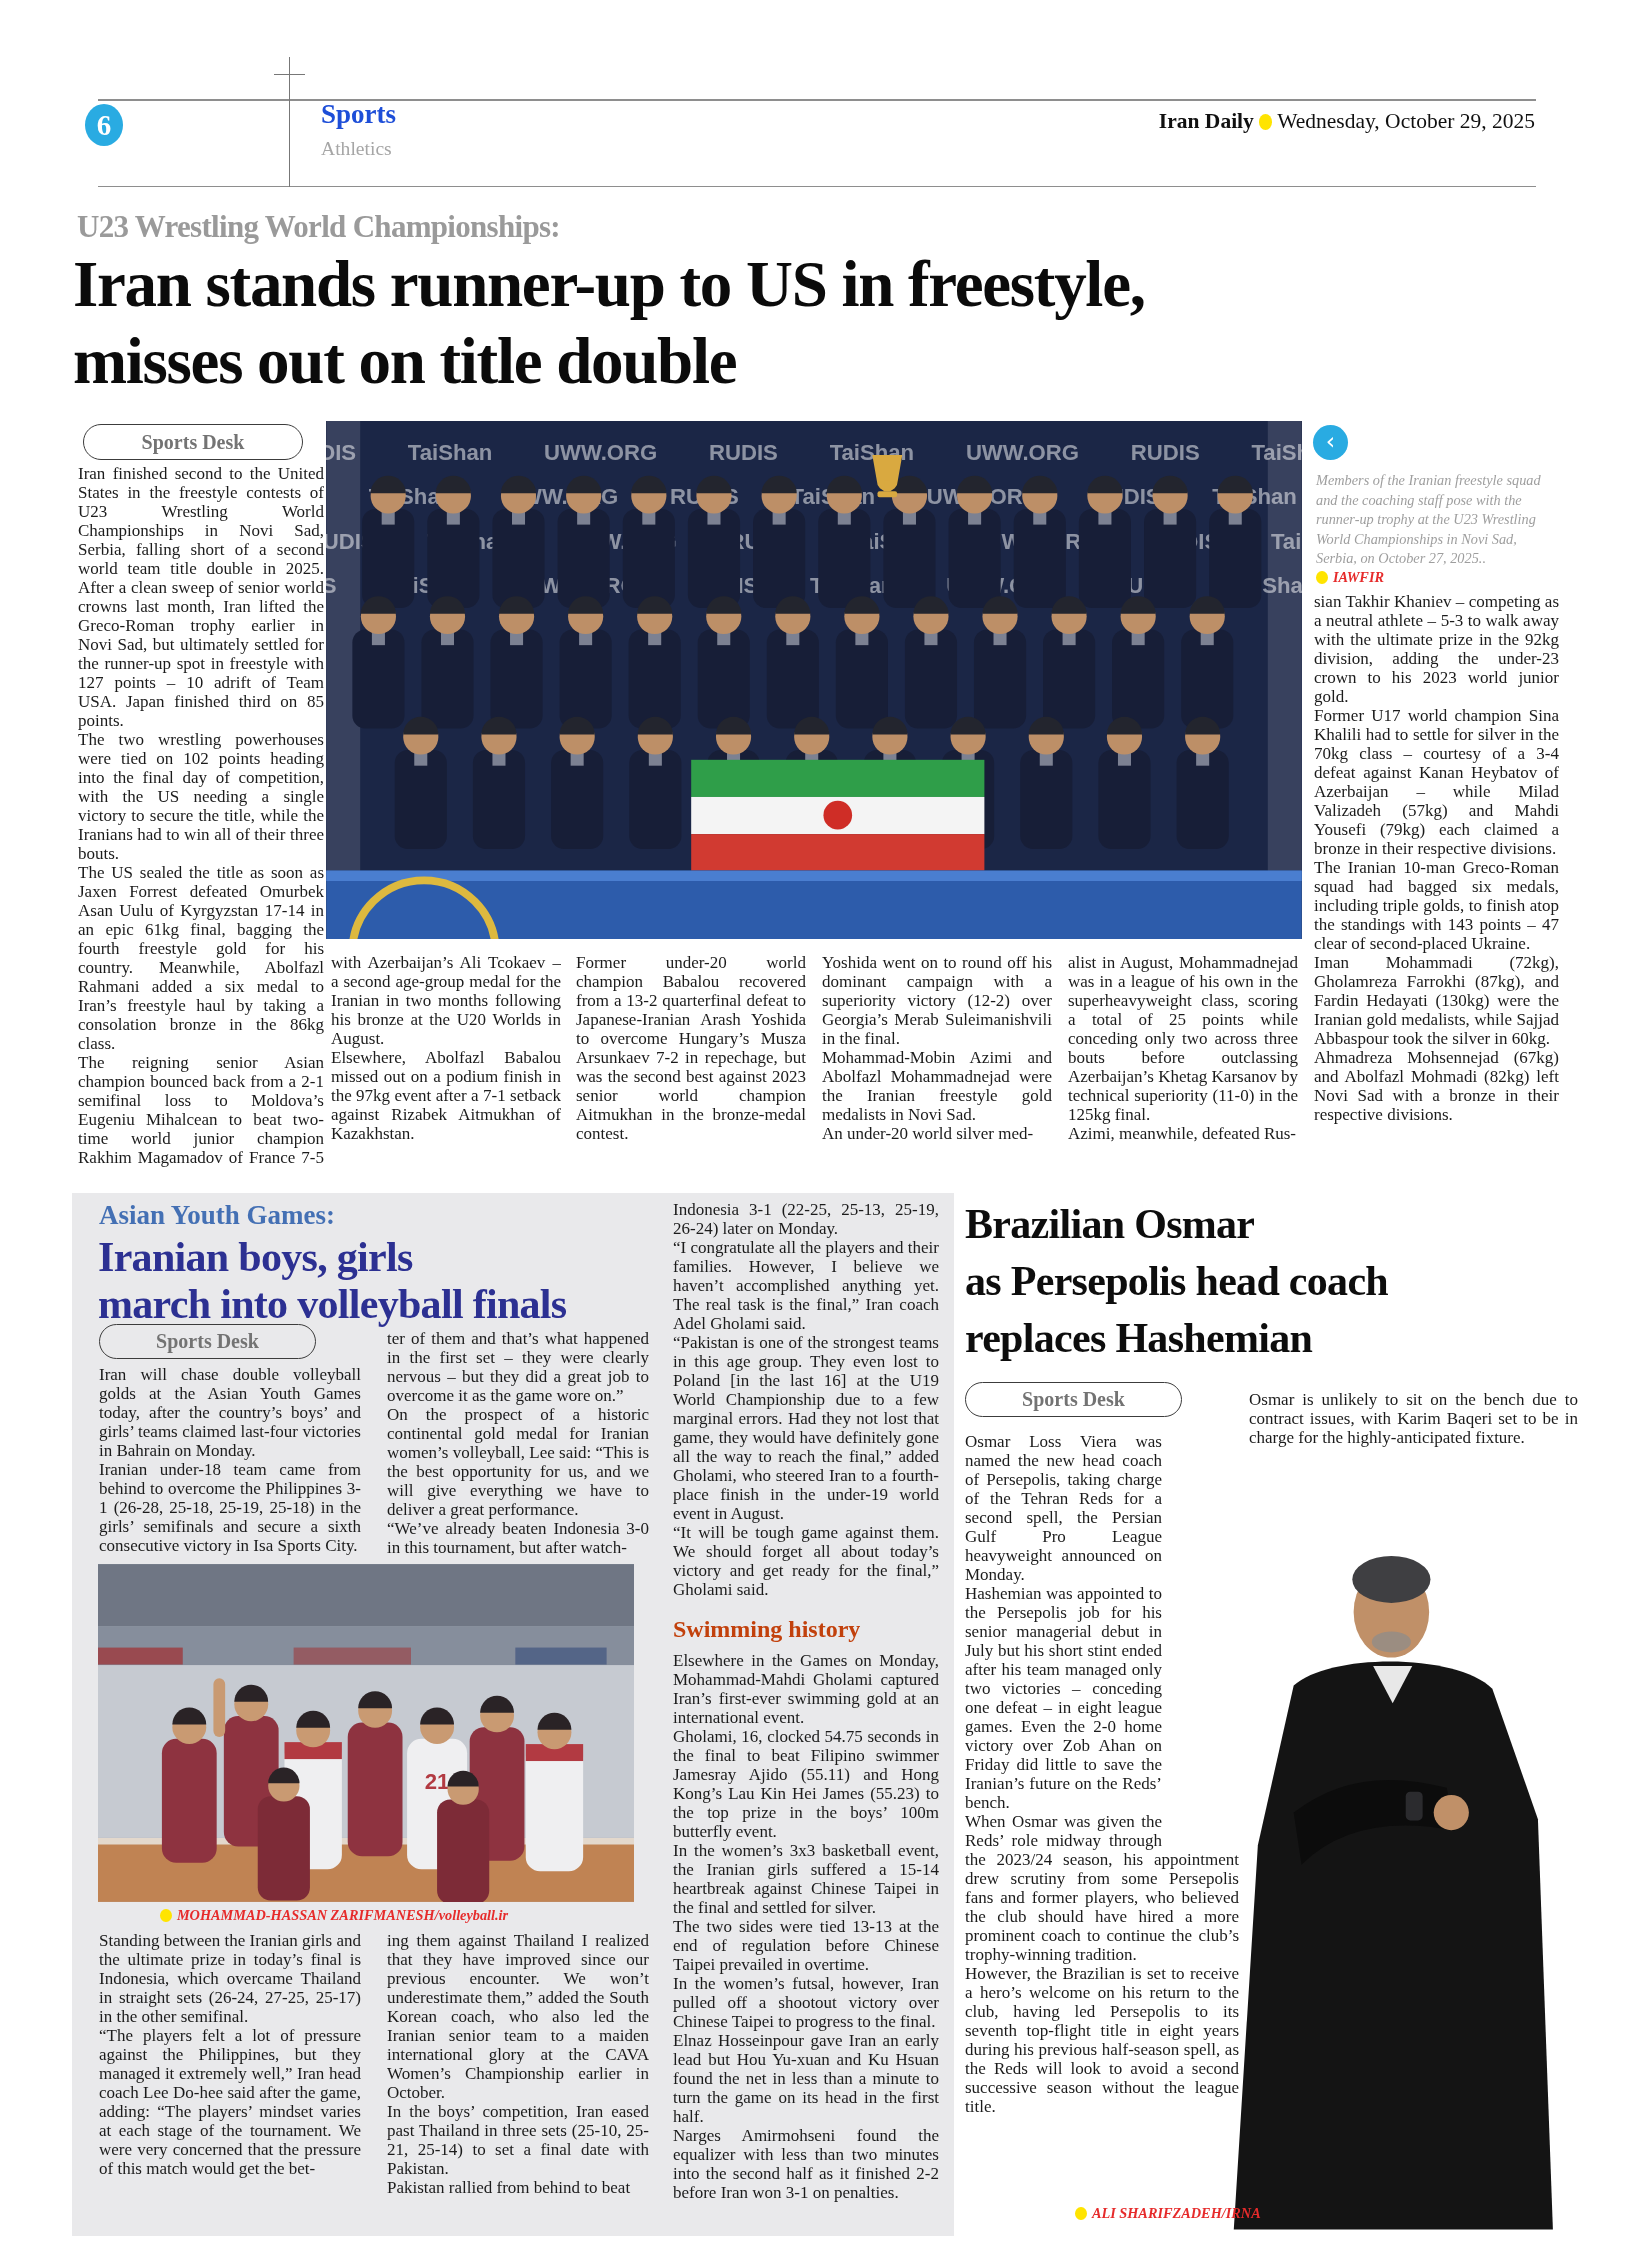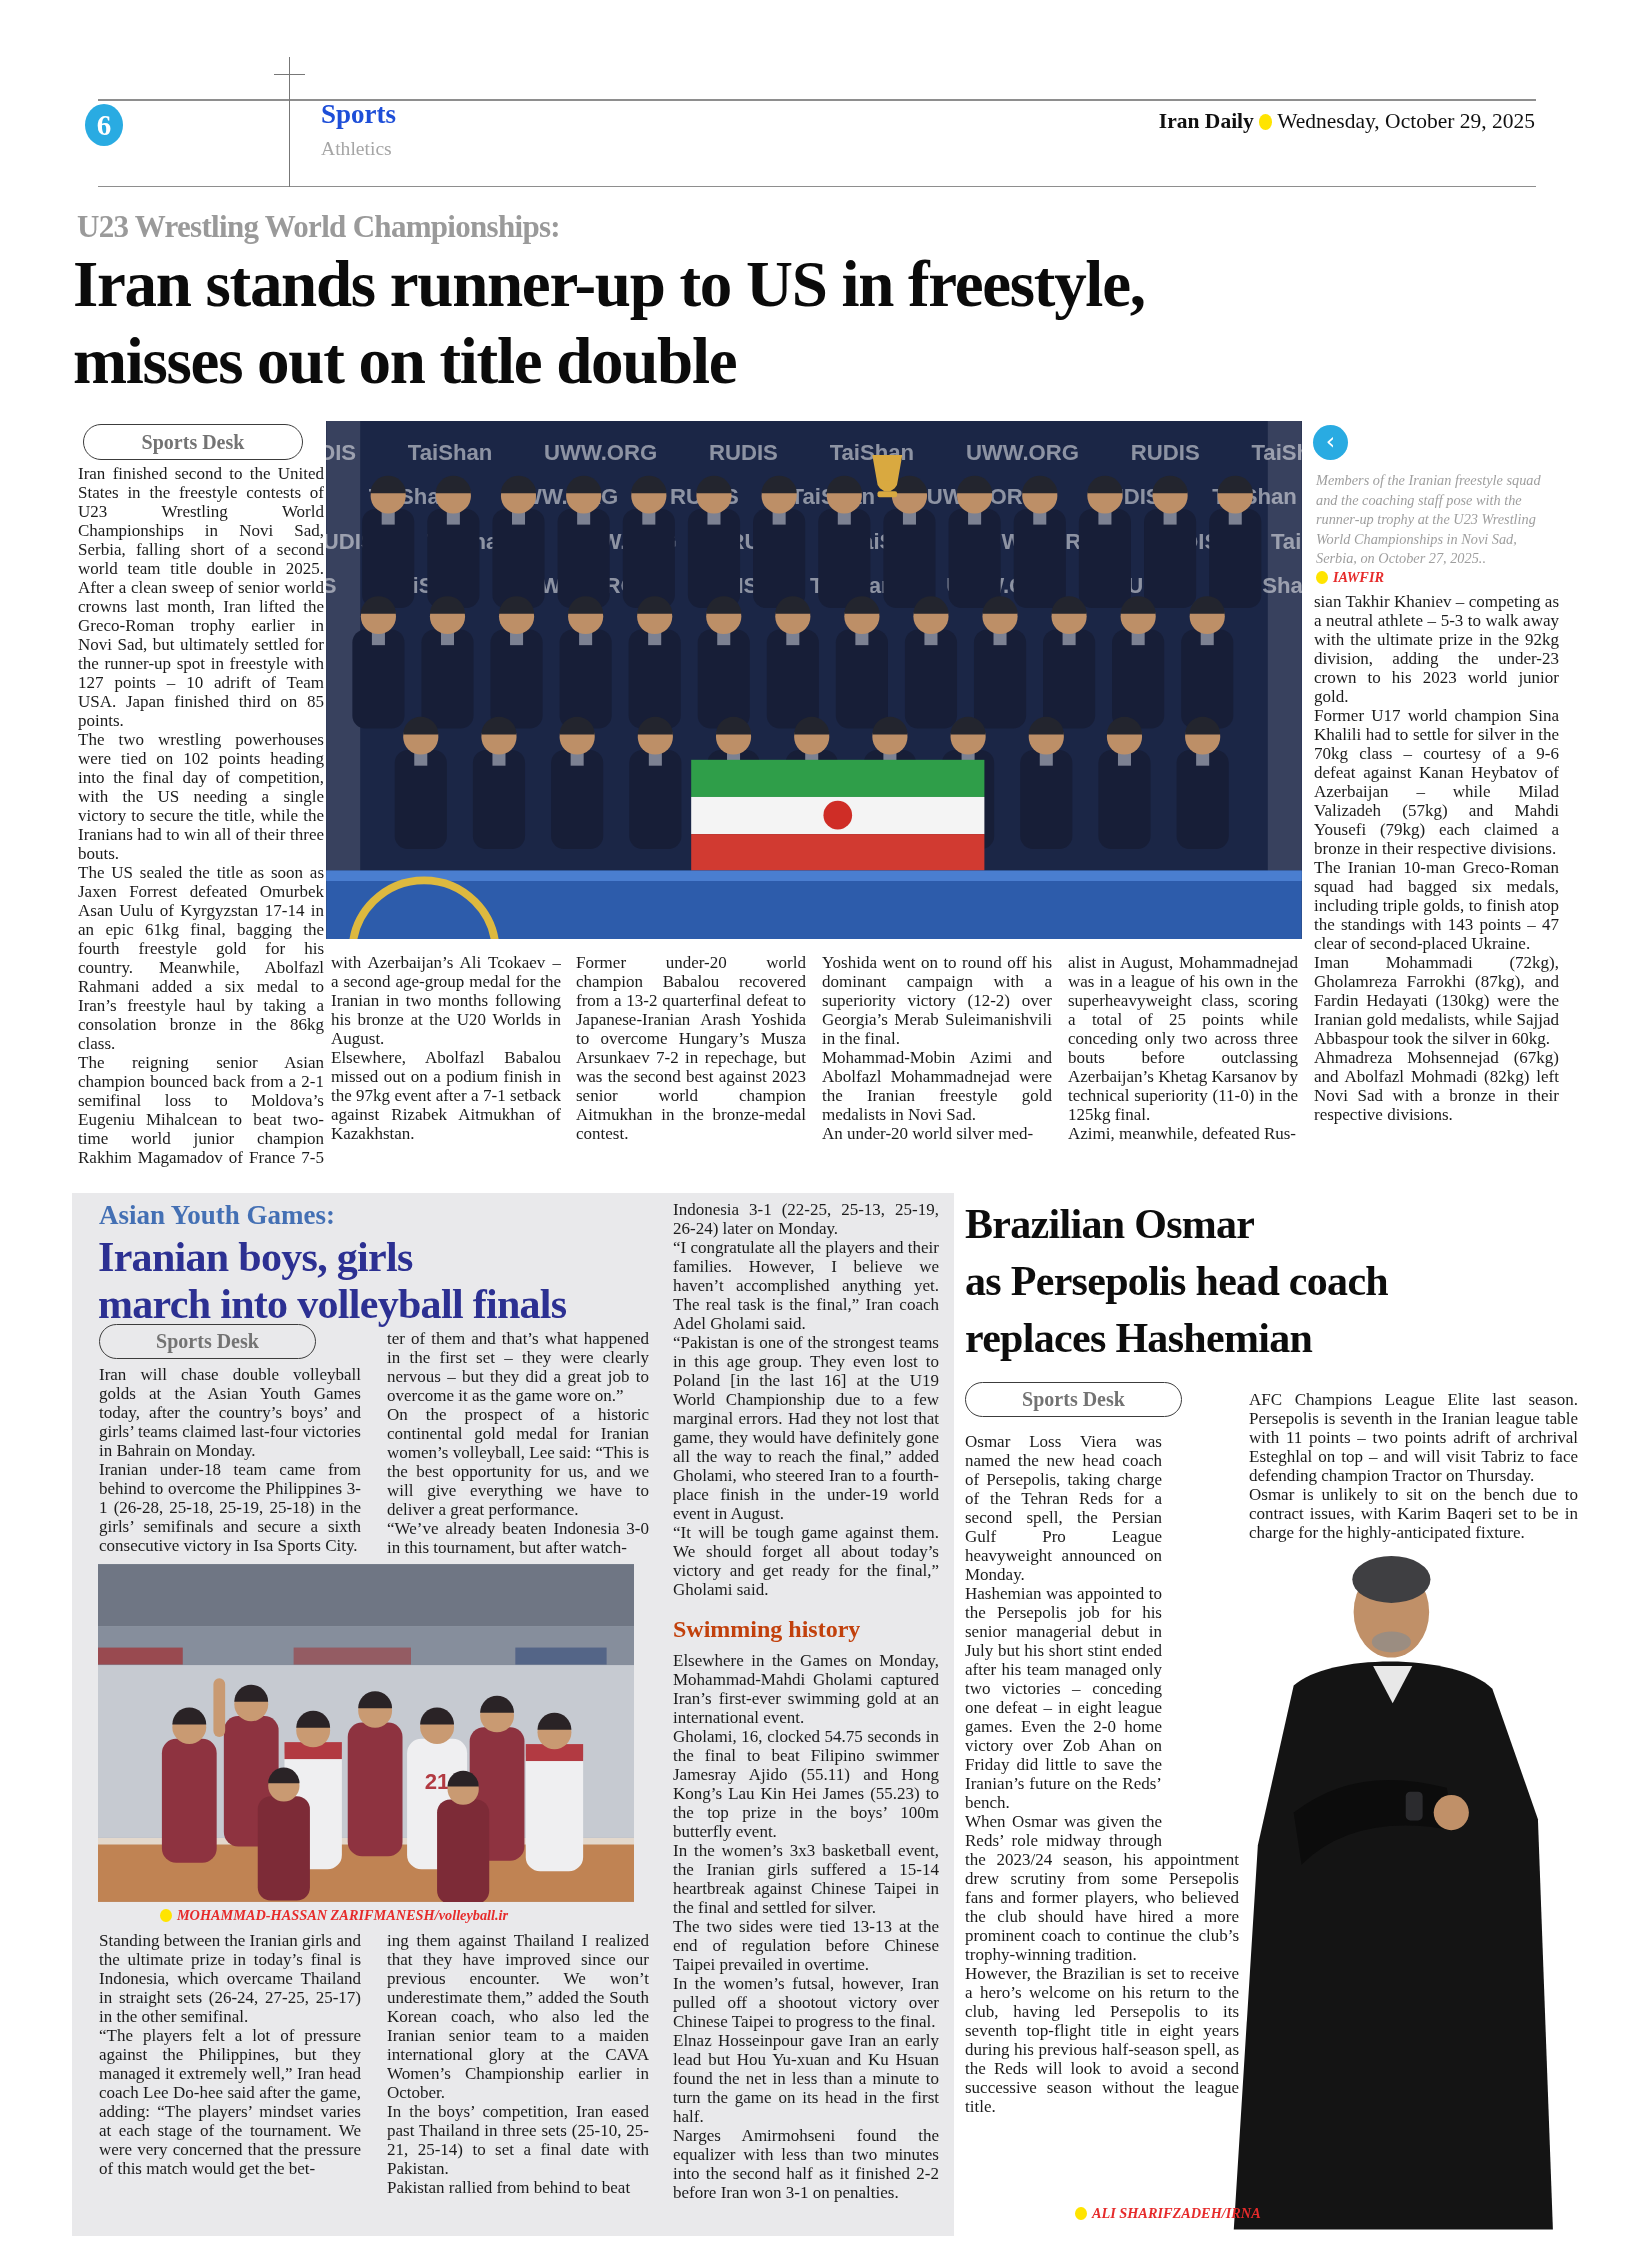--- a/index.html
+++ b/index.html
@@ -153,21 +153,21 @@
   </div>
 
   <div class="abs para-col" style="left:78px;top:464px;width:246px;height:704px;">
       <p>Iran finished second to the United States in the freestyle contests of U23 Wrestling World Championships in Novi Sad, Serbia, falling short of a second world team title double in 2025. After a clean sweep of senior world crowns last month, Iran lifted the Greco-Roman trophy earlier in Novi Sad, but ultimately settled for the runner-up spot in freestyle with 127 points – 10 adrift of Team USA. Japan finished third on 85 points.</p>
       <p>The two wrestling powerhouses were tied on 102 points heading into the final day of competition, with the US needing a single victory to secure the title, while the Iranians had to win all of their three bouts.</p>
       <p>The US sealed the title as soon as Jaxen Forrest defeated Omurbek Asan Uulu of Kyrgyzstan 17-14 in an epic 61kg final, bagging the fourth freestyle gold for his country. Meanwhile, Abolfazl Rahmani added a six medal to Iran’s freestyle haul by taking a consolation bronze in the 86kg class.</p>
       <p>The reigning senior Asian champion bounced back from a 2-1 semifinal loss to Moldova’s Eugeniu Mihalcean to beat two-time world junior champion Rakhim Magamadov of France 7-5 and share the bronze podium</p>
     </div>
   <div class="abs para-col" style="left:1314px;top:592px;width:245px;height:576px;">
       <p>sian Takhir Khaniev – competing as a neutral athlete – 5-3 to walk away with the ultimate prize in the 92kg division, adding the under-23 crown to his 2023 world junior gold.</p>
-      <p>Former U17 world champion Sina Khalili had to settle for silver in the 70kg class – courtesy of a 9-6 defeat against Kanan Heybatov of Azerbaijan – while Milad Valizadeh (57kg) and Mahdi Yousefi (79kg) each claimed a bronze in their respective divisions.</p>
+      <p>Former U17 world champion Sina Khalili had to settle for silver in the 70kg class – courtesy of a 3-4 defeat against Kanan Heybatov of Azerbaijan – while Milad Valizadeh (57kg) and Mahdi Yousefi (79kg) each claimed a bronze in their respective divisions.</p>
       <p>The Iranian 10-man Greco-Roman squad had bagged six medals, including triple golds, to finish atop the standings with 143 points – 47 clear of second-placed Ukraine.</p>
       <p>Iman Mohammadi (72kg), Gholamreza Farrokhi (87kg), and Fardin Hedayati (130kg) were the Iranian gold medalists, while Sajjad Abbaspour took the silver in 60kg.</p>
       <p>Ahmadreza Mohsennejad (67kg) and Abolfazl Mohmadi (82kg) left Novi Sad with a bronze in their respective divisions.</p>
     </div>
   <div class="abs para-col" style="left:331px;top:953px;width:230px;height:216px;">
       <p>with Azerbaijan’s Ali Tcokaev – a second age-group medal for the Iranian in two months following his bronze at the U20 Worlds in August.</p>
       <p>Elsewhere, Abolfazl Babalou missed out on a podium finish in the 97kg event after a 7-1 setback against Rizabek Aitmukhan of Kazakhstan.</p>
     </div>
   <div class="abs para-col" style="left:576px;top:953px;width:230px;height:216px;">
       <p>Former under-20 world champion Babalou recovered from a 13-2 quarterfinal defeat to Japanese-Iranian Arash Yoshida to overcome Hungary’s Musza Arsunkaev 7-2 in repechage, but was the second best against 2023 senior world champion Aitmukhan in the bronze-medal contest.</p>
@@ -300,21 +300,20 @@
 
   <div class="abs" id="o-headline">
     <div>Brazilian Osmar</div>
     <div>as Persepolis head coach</div>
     <div>replaces Hashemian</div>
   </div>
   <div class="abs sd-badge" style="left:965px;top:1382px;width:215px;height:33px;">
     <span>Sports Desk</span>
   </div>
   <div class="abs para-col" style="left:1249px;top:1390px;width:329px;height:196px;">
-      <p>AFC Champions League Elite last season. Persepolis is seventh in the Iranian league table with 11 points – two points adrift of archrival Esteghlal on top – and will visit Tabriz to face defending champion Tractor on Thursday.</p>
       <p>Osmar is unlikely to sit on the bench due to contract issues, with Karim Baqeri set to be in charge for the highly-anticipated fixture.</p>
     </div>
   <div class="abs para-col" style="left:965px;top:1432px;width:274px;height:773px;">
     <div class="wrap-spacer"></div>
     <div>
         <p>Osmar Loss Viera was named the new head coach of Persepolis, taking charge of the Tehran Reds for a second spell, the Persian Gulf Pro League heavyweight announced on Monday.</p>
         <p>Hashemian was appointed to the Persepolis job for his senior managerial debut in July but his short stint ended after his team managed only two victories – conceding one defeat – in eight league games. Even the 2-0 home victory over Zob Ahan on Friday did little to save the Iranian’s future on the Reds’ bench.</p>
         <p>When Osmar was given the Reds’ role midway through the 2023/24 season, his appointment drew scrutiny from some Persepolis fans and former players, who believed the club should have hired a more prominent coach to continue the club’s trophy-winning tradition.</p>
         <p>However, the Brazilian is set to receive a hero’s welcome on his return to the club, having led Persepolis to its seventh top-flight title in eight years during his previous half-season spell, as the Reds will look to avoid a second successive season without the league title.</p>
       </div>

